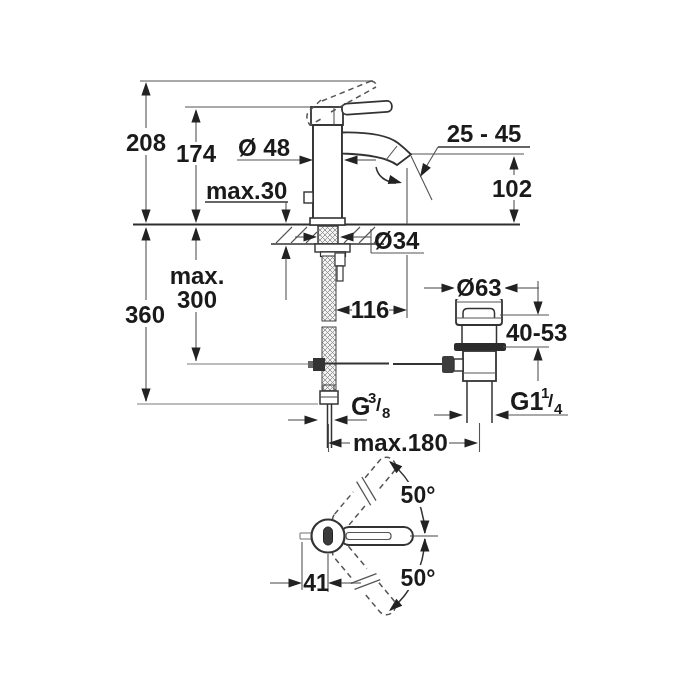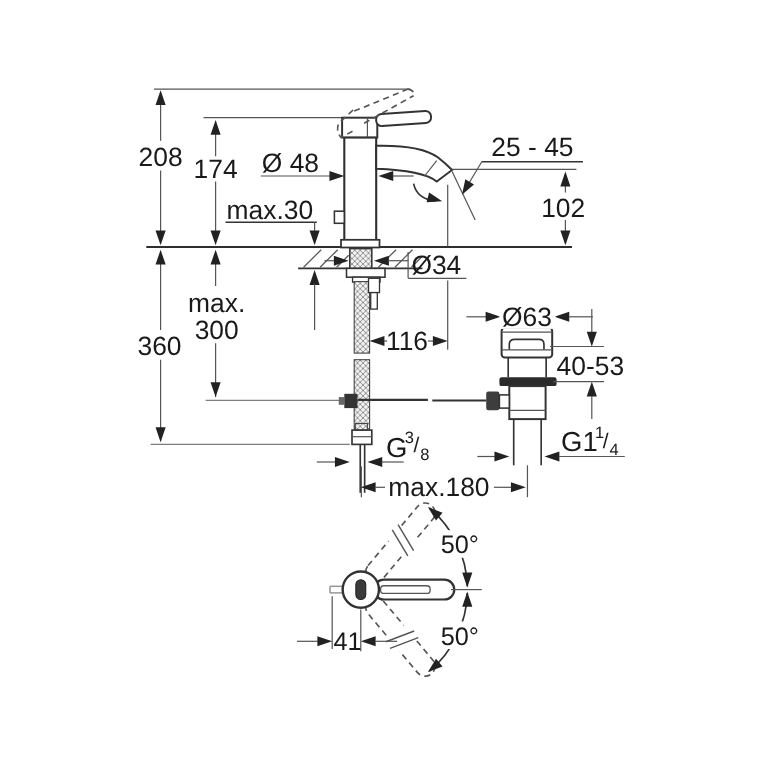--- a/index.html
+++ b/index.html
@@ -1,16 +1,16 @@
 <!DOCTYPE html>
 <html><head>
 <meta charset="utf-8">
 <style>
   html,body{margin:0;padding:0;background:#ffffff;}
-  .stage{width:700px;height:700px;background:#ffffff;position:relative;font-family:"Liberation Sans",sans-serif;}
+  .stage{width:700px;height:700px;background:#ffffff;position:relative;font-family:"Liberation Sans",sans-serif;font-weight:bold;}
   svg text{fill:#1a1a1a;font-family:"Liberation Sans",sans-serif;}
   .ln{stroke:#333;stroke-width:1.5;fill:none;stroke-linecap:butt;}
   .thin{stroke:#555;stroke-width:1.1;fill:none;}
   .aux{stroke:#7d7d7d;stroke-width:1.1;fill:none;}
   .heavy{stroke:#2e2e2e;stroke-width:1.9;fill:none;}
   .dashed{stroke:#555;stroke-width:1.5;fill:none;stroke-dasharray:5.5 4;}
   .whitefill{fill:#ffffff;stroke:#333;}
   .dimtxt{font-size:24px;}
   .bg{fill:#ffffff;stroke:none;}
 </style>

